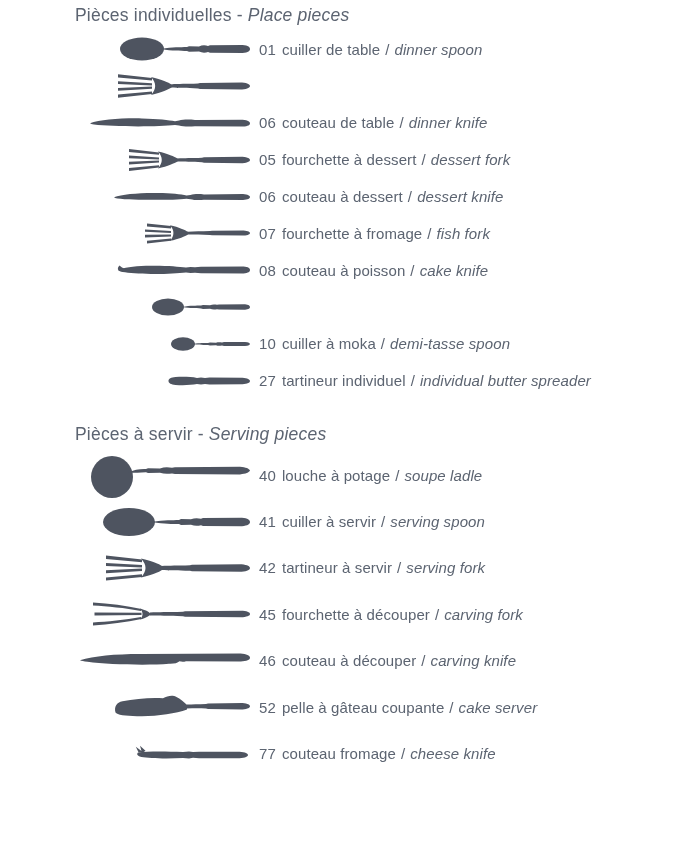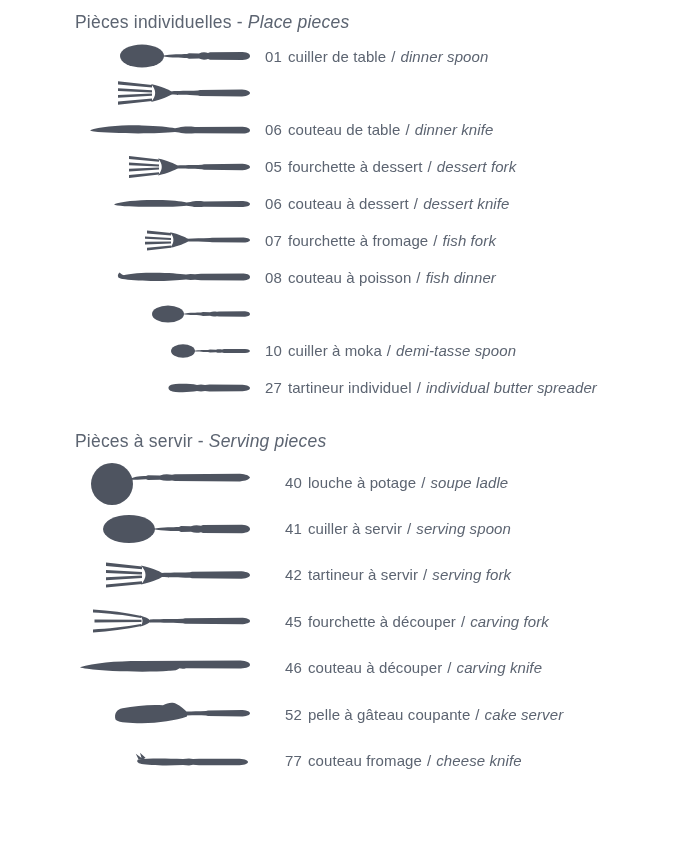--- a/index.html
+++ b/index.html
@@ -1,49 +1,49 @@
 <!DOCTYPE html>
 <html><head>
 <meta charset="utf-8">
 <style>
   html,body{margin:0;padding:0;background:#ffffff;}
   .page{
     position:relative;
     width:674px;height:862px;
     box-sizing:border-box;
-    padding-top:11px;
+    padding-top:4px;
     background:#ffffff;
     font-family:"Liberation Sans", sans-serif;
     color:#5c6471;
     overflow:hidden;
   }
   .section-title{
     margin:0 0 0 75px;
     font-size:17.5px;
     line-height:22px;
     font-weight:400;
     letter-spacing:0.2px;
     white-space:nowrap;
   }
   .section-title .title-div{margin:0 5px;}
   .section-title .title-en{font-style:italic;}
   .piece-list{margin:0;padding:0;list-style:none;}
   .piece-section.place-pieces .piece-list{margin-top:5px;}
   .piece-section.serving-pieces{margin-top:24px;}
   .piece-section.serving-pieces .piece-list{margin-top:7px;}
   .piece-section.place-pieces .piece-row{height:36.8px;}
-  .piece-section.serving-pieces .piece-row{height:46.4px;gap:20px;}
+  .piece-section.serving-pieces .piece-row{height:46.4px;}
   .piece-row{display:flex;align-items:center;}
   .icon-cell{
     width:250px;flex:none;
     display:flex;justify-content:flex-end;align-items:center;
   }
   .icon-cell svg{display:block;}
   .label{
-    margin-left:15px;
+    margin-left:9px;
     font-size:15px;
     letter-spacing:0.1px;
     white-space:nowrap;
   }
   .label .code{margin-right:6px;}
   .label .sep{margin:0 5px;}
   .label .en{font-style:italic;}
 </style>
 </head>
 <body>
@@ -136,21 +136,21 @@
   </li>
 
   <li class="piece-row">
     <span class="icon-cell">
               <svg viewBox="0 0 133 16" width="133" height="16" fill="#4e5460" xmlns="http://www.w3.org/2000/svg">
                 <path d="M1.5 8.4 C6 5.6 16 4.2 29 3.8 C47 3.3 61 4.4 69 5.6 L73.5 4.9 L78 5.3 L84 4.7 L126.5 4.6 C131.5 5 133 6.4 133 8 C133 9.6 131.5 11 126.5 11.4 L84 11.2 L78 10.7 L73.5 11.1 L69 10.4 C55 12.2 23 12.6 8 10.2 C4.6 9.7 2.4 9 1.5 8.4 Z"></path>
                 <path d="M1.5 8.6 C0.4 7.2 0.7 5.2 2.6 3.6 C3.9 5.2 5.8 6.3 8.5 6.8 L8 10 C5 9.7 2.8 9.2 1.5 8.6 Z"></path>
               </svg>
             </span>
     <span class="label">
-      <span class="code">08</span><span class="fr">couteau à poisson</span><span class="sep">/</span><span class="en">fish dinner</span>
+      <span class="code">08</span><span class="fr">couteau à poisson</span><span class="sep">/</span><span class="en">cake knife</span>
     </span>
   </li>
 
   <li class="piece-row">
     <span class="icon-cell">
               <svg viewBox="0 0 98 20" width="98" height="20" fill="#4e5460" xmlns="http://www.w3.org/2000/svg">
                 <ellipse cx="16" cy="10" rx="16" ry="8.6"></ellipse>
                 <path d="M30 10 C39 8.4 44 8.9 49 8.6 L51 8 L58 8.2 C60.5 7.1 63 7.3 65 7.8 L67 7.4 L93 7.2 C96.8 7.6 98 8.8 98 10 C98 11.2 96.8 12.4 93 12.8 L67 12.6 L65 12.2 C63 12.7 60.5 12.9 58 11.8 L51 12 L49 11.4 C44 11.1 39 11.6 30 10 Z"></path>
               </svg>
             </span>

